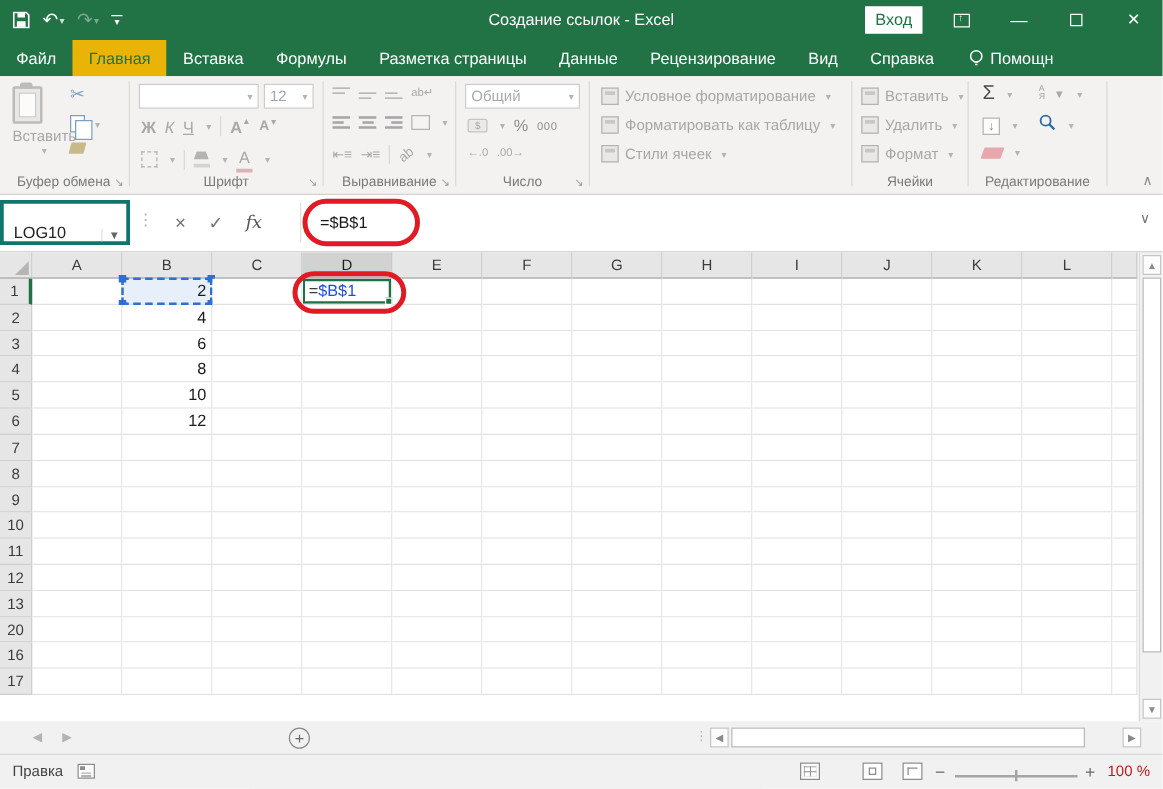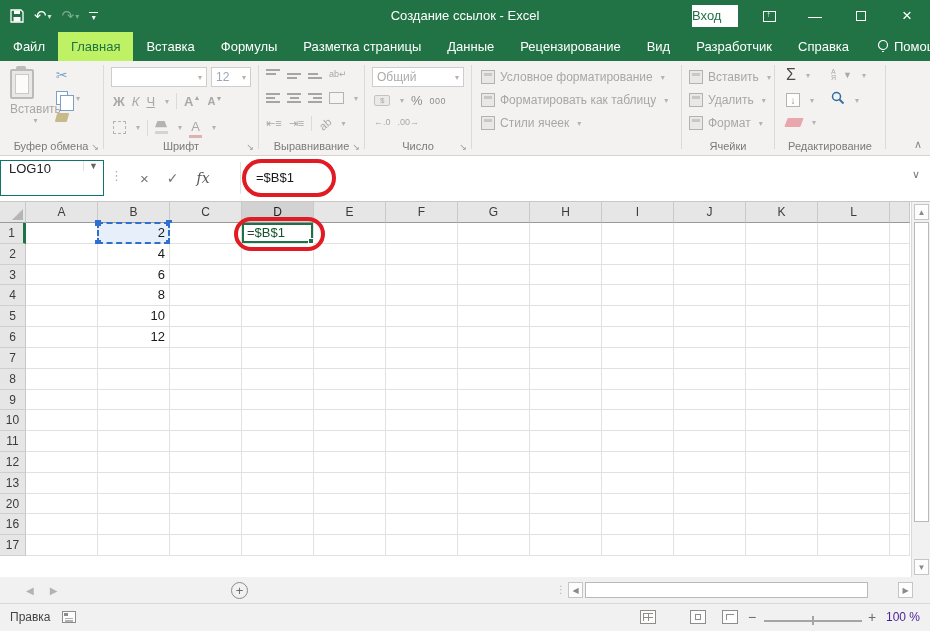--- a/index.html
+++ b/index.html
@@ -10,31 +10,31 @@
   #titlebar { position:absolute; left:0; top:0; width:930px; height:32px; background:#217346; color:#fff; }
   #qat { position:absolute; left:10px; top:0; height:32px; display:flex; align-items:center; gap:10px; }
   .qat-btn { color:#fff; font-size:15px; display:flex; align-items:center; cursor:default; }
   .qat-caret { font-size:8px; margin-left:1px; color:#cfe3d8; }
   .disabled-qat { color:#7fa892; }
   #save-icon svg { display:block; }
   #qat-custom { display:flex; flex-direction:column; align-items:center; line-height:6px; }
   #qat-custom .bar { width:9px; border-top:1.5px solid #fff; margin-bottom:2px; }
   #qat-custom .car { font-size:8px; color:#fff; }
   #title-text { position:absolute; left:0; right:0; top:0; height:32px; text-align:center; line-height:32px; font-size:13px; color:#fff; }
-  #signin-btn { position:absolute; left:692px; top:5px; width:46px; height:22px; background:#fff; color:#217346; font-size:13px; text-align:left; line-height:22px; }
+  #signin-btn { position:absolute; left:692px; top:5px; width:46px; height:22px; background:#fff; color:#217346; font-size:13px; text-align:center; line-height:22px; }
   #win-controls { position:absolute; right:0; top:0; height:32px; display:flex; }
   .winbtn { width:46px; height:32px; display:flex; align-items:center; justify-content:center; color:#fff; font-size:14px; }
   #ribbon-display-icon .bx { width:13px; height:11px; border:1px solid #fff; position:relative; }
   #ribbon-display-icon .bx::before { content:"↑"; position:absolute; left:3px; top:-2px; font-size:8px; }
   #max-icon .bx { width:10px; height:10px; border:1px solid #fff; }
 
   
   #tabbar { position:absolute; left:0; top:32px; width:930px; height:29px; background:#217346; display:flex; align-items:stretch; }
   .rtab { color:#fff; font-size:13px; padding:0 13px; display:flex; align-items:center; white-space:nowrap; }
-  .rtab.active { background:#bef264; color:#217346; }
+  .rtab.active { background:#eab308; color:#217346; }
   #tab-extra { display:flex; align-items:center; margin-left:6px; gap:4px; }
   .extra-item { color:#fff; font-size:13px; display:flex; align-items:center; gap:5px; padding:0 9px; white-space:nowrap; }
 
   
   #ribbon { position:absolute; left:0; top:61px; width:930px; height:95px; background:#f3f2f1; border-bottom:1px solid #d5d2cf; }
   .rgroup { position:absolute; top:0; height:94px; }
   .gsep { position:absolute; top:4px; height:84px; width:1px; background:#dcdad7; }
   .glabel { position:absolute; bottom:3px; left:0; right:0; text-align:center; font-size:11px; color:#7a7a7a; white-space:nowrap; }
   .launcher { position:absolute; bottom:3px; right:3px; font-size:9px; color:#9a9a9a; }
   .icon-line { height:1.5px; background:#a5a5a5; }
@@ -50,21 +50,21 @@
   .clip-icon { width:24px; height:30px; border:2px solid #bdbbb9; border-radius:2px; position:relative; background:#e9e8e7; }
   .clip-icon::before { content:""; position:absolute; left:4px; top:-5px; width:10px; height:5px; background:#bdbbb9; border-radius:2px 2px 0 0; }
   .clip-icon::after { content:""; position:absolute; left:3px; top:3px; width:12px; height:18px; background:#fbfbfb; border:1px solid #cccac8; }
   .copy-icon { width:12px; height:14px; border:1.5px solid #7ba0c4; position:relative; background:#fff; }
   .copy-icon::before { content:""; position:absolute; left:3px; top:3px; width:12px; height:14px; border:1.5px solid #7ba0c4; background:#fff; }
   .eraser-icon { width:16px; height:9px; background:#e8a7ad; transform:skewX(-20deg); border-radius:1px; }
   .filldown-icon { width:14px; height:14px; border:1px solid #b5b3b1; color:#8f8d8b; font-size:10px; text-align:center; line-height:13px; background:#fdfdfd; }
 
   
   #formulabar { position:absolute; left:0; top:156px; width:930px; height:46px; background:#fff; border-bottom:1px solid #c9c7c5; }
-  #namebox { position:absolute; left:0; top:4px; width:104px; height:36px; border:1px solid #0f766e; background:#fff; display:flex; align-items:flex-start; }
+  #namebox { position:absolute; left:0; top:4px; width:104px; height:36px; border:3px solid #0f766e; background:#fff; display:flex; align-items:flex-end; }
   #namebox-text { flex:1; font-size:13px; color:#222; padding-left:8px; }
   #namebox-caret { width:20px; text-align:center; font-size:9px; color:#666; border-left:1px solid #e4e2e0; }
   #fb-dots { position:absolute; left:110px; top:12px; color:#b5b3b1; font-size:13px; letter-spacing:1px; }
   #fb-buttons { position:absolute; left:126px; top:4px; height:36px; display:flex; align-items:center; gap:18px; padding-left:14px; }
   #fb-cancel { font-size:15px; color:#767472; }
   #fb-enter { font-size:14px; color:#767472; }
   #fb-fx { font-size:14px; color:#555; font-family:"DejaVu Serif",serif; font-style:italic; }
   #fb-formula { position:absolute; left:256px; top:4px; height:36px; line-height:36px; font-size:13px; color:#1a1a1a; }
   #fb-expand { position:absolute; right:10px; top:12px; color:#777; font-size:11px; }
   #fb-sep { position:absolute; left:240px; top:6px; height:32px; width:1px; background:#e2e0de; }
@@ -84,21 +84,21 @@
   .cell { width:72px; border-right:1px solid #e1e1e1; border-bottom:1px solid #e1e1e1; background:#fff; position:relative; font-size:13px; color:#1a1a1a; flex:none; }
   .cell.stubc { width:20px; }
   .cell.num { text-align:right; padding-right:4px; line-height:20px; }
   .cell.refcell { background:#e7effa; line-height:20px; }
   .refborder { position:absolute; left:-1px; top:-1px; right:-1px; bottom:-1px; border:2px dashed #2f6fd0; pointer-events:none; }
   .handle { position:absolute; width:6px; height:6px; background:#2f6fd0; }
   .handle.tl { left:-3px; top:-3px; } .handle.tr { right:-3px; top:-3px; }
   .handle.bl { left:-3px; bottom:-3px; } .handle.br { right:-3px; bottom:-3px; }
   .cell.activecell { box-shadow:inset 0 0 0 2px #1e7145; line-height:20px; padding-left:5px; }
   .fillhandle { position:absolute; right:-1px; bottom:-1px; width:6px; height:6px; background:#1e7145; border:1px solid #fff; }
-  .fprefix { color:#3c3c3c; } .fref { color:#14532d;margin-top:48px; }
+  .fprefix { color:#3c3c3c; } .fref { color:#1d4ed8;margin-top:48px; }
 
   
   #vscroll { position:absolute; left:911px; top:202px; width:19px; height:375px; background:#f1f1f1; border-left:1px solid #d9d9d9; }
   .vbtn { position:absolute; left:2px; width:15px; height:16px; background:#fdfdfd; border:1px solid #c5c5c5; color:#8a8a8a; font-size:8px; text-align:center; line-height:15px; }
   #vthumb { position:absolute; left:2px; top:20px; width:15px; height:300px; background:#fff; border:1px solid #b9b9b9; }
 
   
   #sheetbar { position:absolute; left:0; top:577px; width:930px; height:27px; background:#f1f1f1; border-bottom:1px solid #d9d9d9; }
   #sheet-nav { position:absolute; left:26px; top:0; height:27px; display:flex; align-items:center; gap:16px; color:#b5b3b1; font-size:10px; }
   #sheet-tab { position:absolute; left:96px; top:0; width:110px; height:26px; background:#fff; border-left:1px solid #d3d1cf; border-right:1px solid #d3d1cf; border-bottom:2px solid #217346; color:#217346; font-weight:bold; font-size:13px; text-align:center; line-height:24px; }
@@ -119,21 +119,21 @@
   #view-normal { left:640px; } #view-layout { left:690px; } #view-break { left:722px; }
   #view-normal::before { content:""; position:absolute; inset:2px; background:
     linear-gradient(#8f8d8b 1px, transparent 1px) 0 0/100% 4px,
     linear-gradient(90deg,#8f8d8b 1px, transparent 1px) 0 0/5px 100%; }
   #view-layout::before { content:""; position:absolute; inset:3px 4px; border:1px solid #8f8d8b; }
   #view-break::before { content:""; position:absolute; inset:3px 3px; border-left:1px solid #8f8d8b; border-top:1px solid #8f8d8b; }
   #zoom-out { position:absolute; left:748px; top:5px; color:#6a6a6a; font-size:14px; }
   #zoom-track { position:absolute; left:764px; top:16px; width:98px; height:1.5px; background:#a5a5a5; }
   #zoom-notch { position:absolute; left:812px; top:12px; width:1.5px; height:9px; background:#a5a5a5; }
   #zoom-in { position:absolute; left:868px; top:5px; color:#6a6a6a; font-size:14px; }
-  #zoom-label { position:absolute; left:886px; top:0; height:27px; line-height:27px; font-size:12px; color:#4c1d95; }
+  #zoom-label { position:absolute; left:886px; top:0; height:27px; line-height:27px; font-size:12px; color:#b91c1c; }
 
   
   .red-oval { position:absolute; border:4px solid #e01b24; border-radius:20px; pointer-events:none; z-index:50; }
   #oval-formula { left:242px; top:159px; width:94px; height:38px; }
   #oval-d1 { left:234px; top:217px; width:91px; height:34px; }
 </style>
 </head>
 <body>
 
 <div id="titlebar">
@@ -169,21 +169,20 @@
 <div id="tabbar">
   <div id="tabs-container" style="display:flex;">
       <div class="rtab">Файл</div>
       <div class="rtab active">Главная</div>
       <div class="rtab">Вставка</div>
       <div class="rtab">Формулы</div>
       <div class="rtab">Разметка страницы</div>
       <div class="rtab">Данные</div>
       <div class="rtab">Рецензирование</div>
       <div class="rtab">Вид</div>
-      <div class="rtab">Разработчик</div>
       <div class="rtab">Справка</div>
     </div>
   <div id="tab-extra">
     <span class="extra-item">
       <svg width="12" height="15" viewBox="0 0 12 15">
           <circle cx="6" cy="6" r="4.5" fill="none" stroke="#fff" stroke-width="1.2"></circle>
           <path d="M4.5 10.5h3M5 12.5h2" stroke="#fff" stroke-width="1.2"></path>
         </svg>
       <span>Помощн</span>
     </span>

